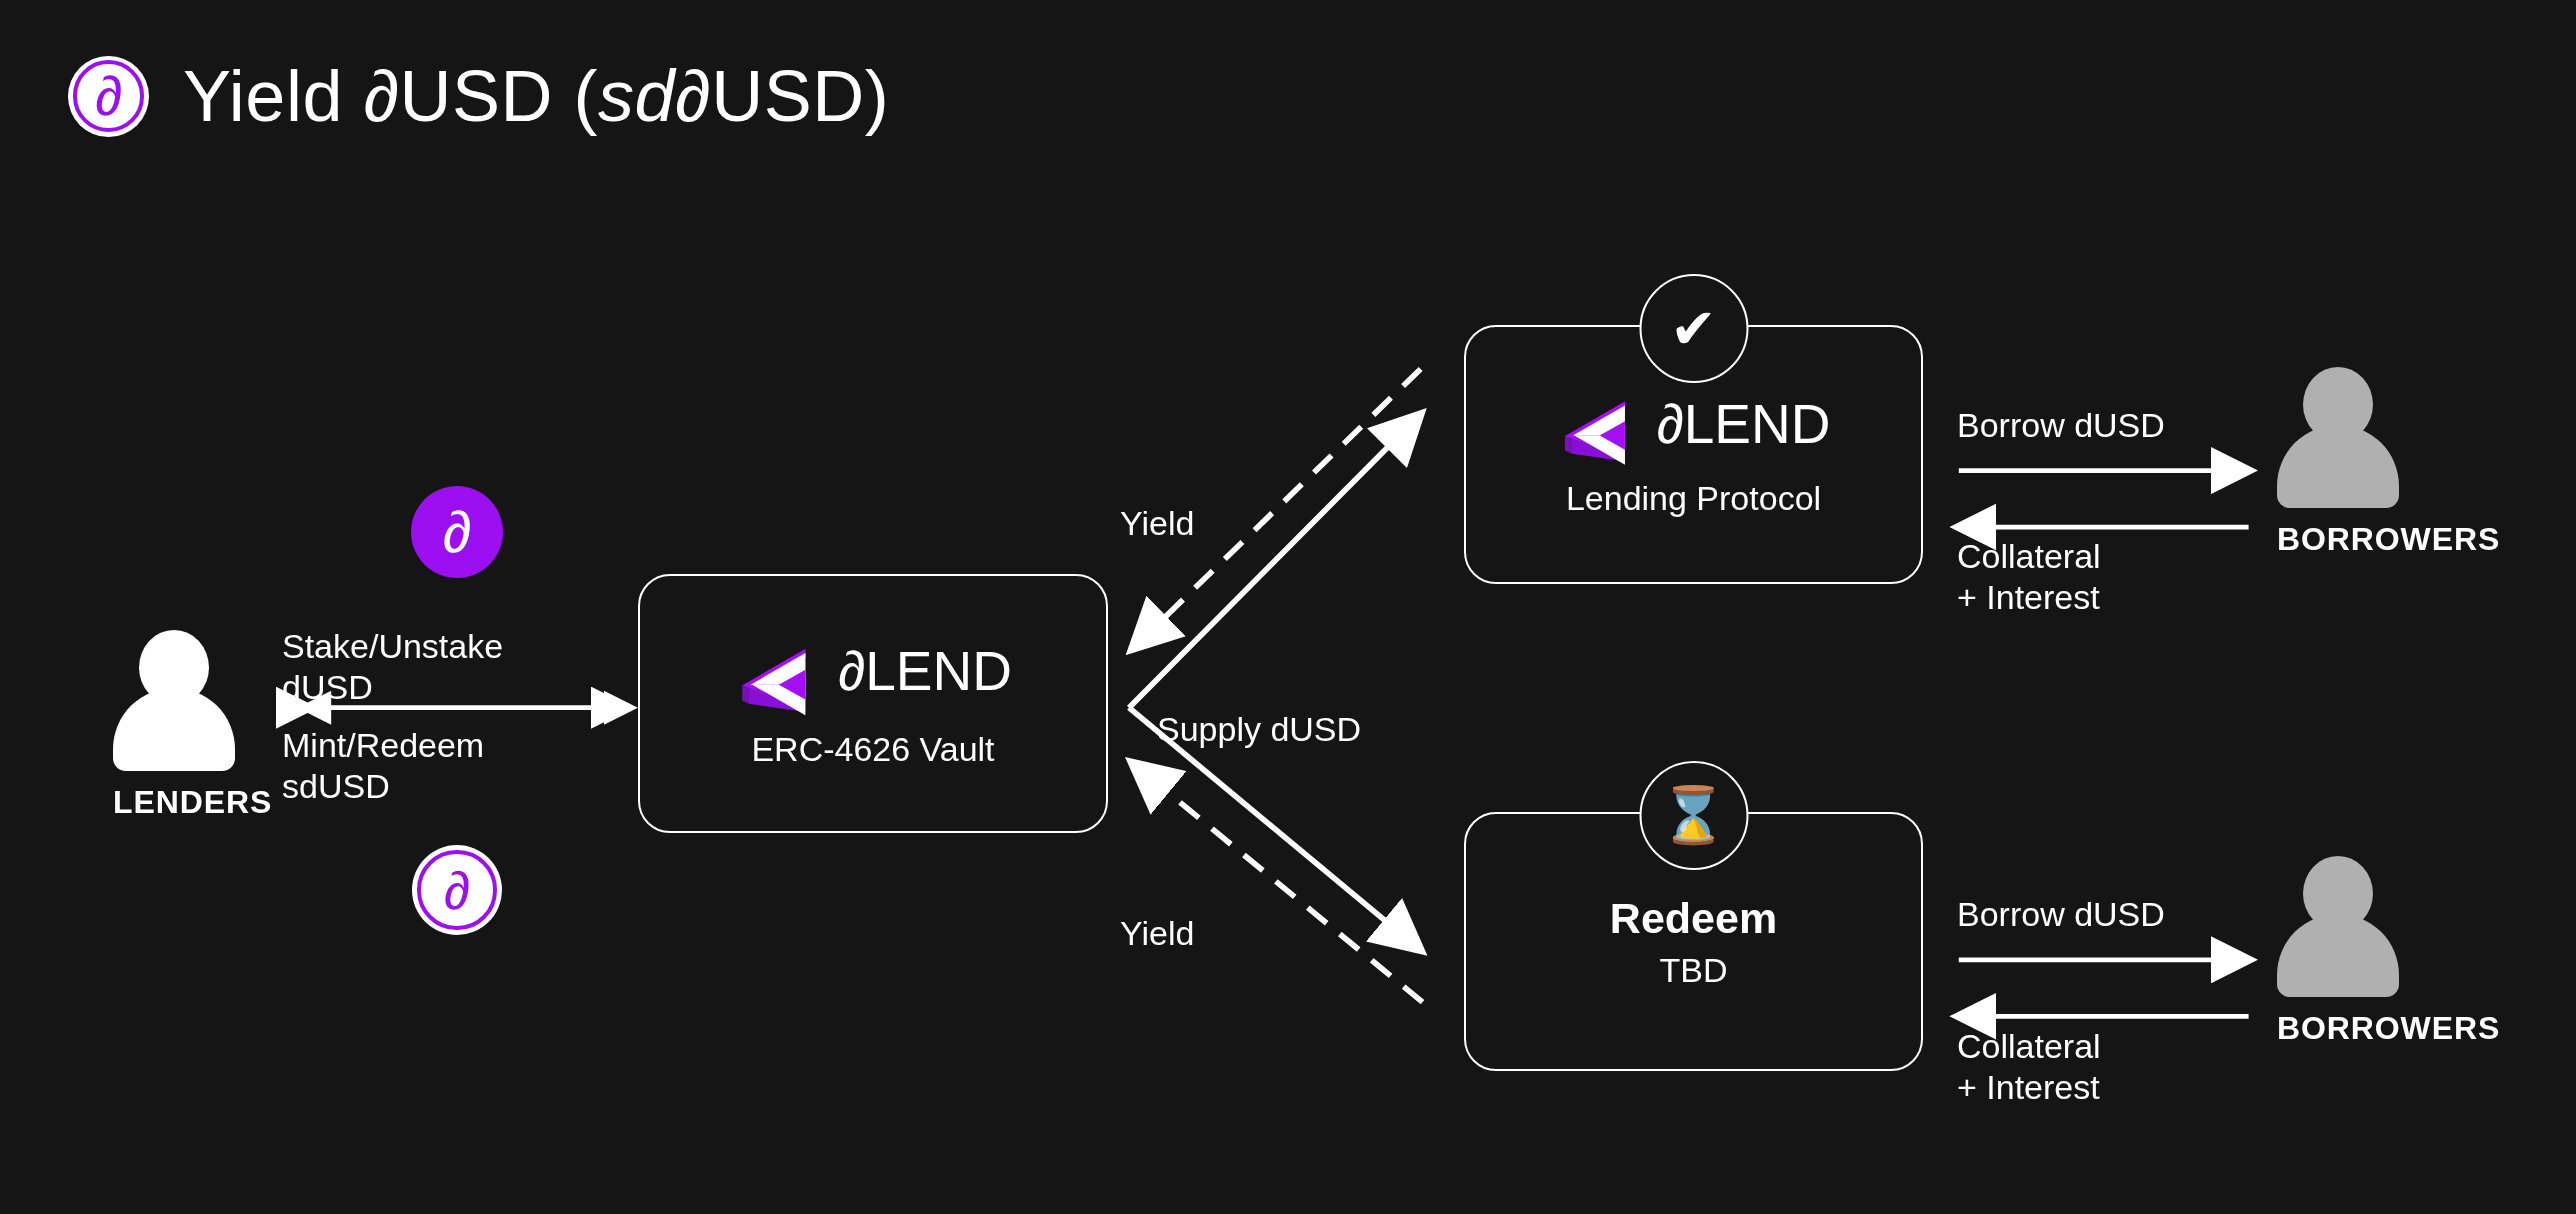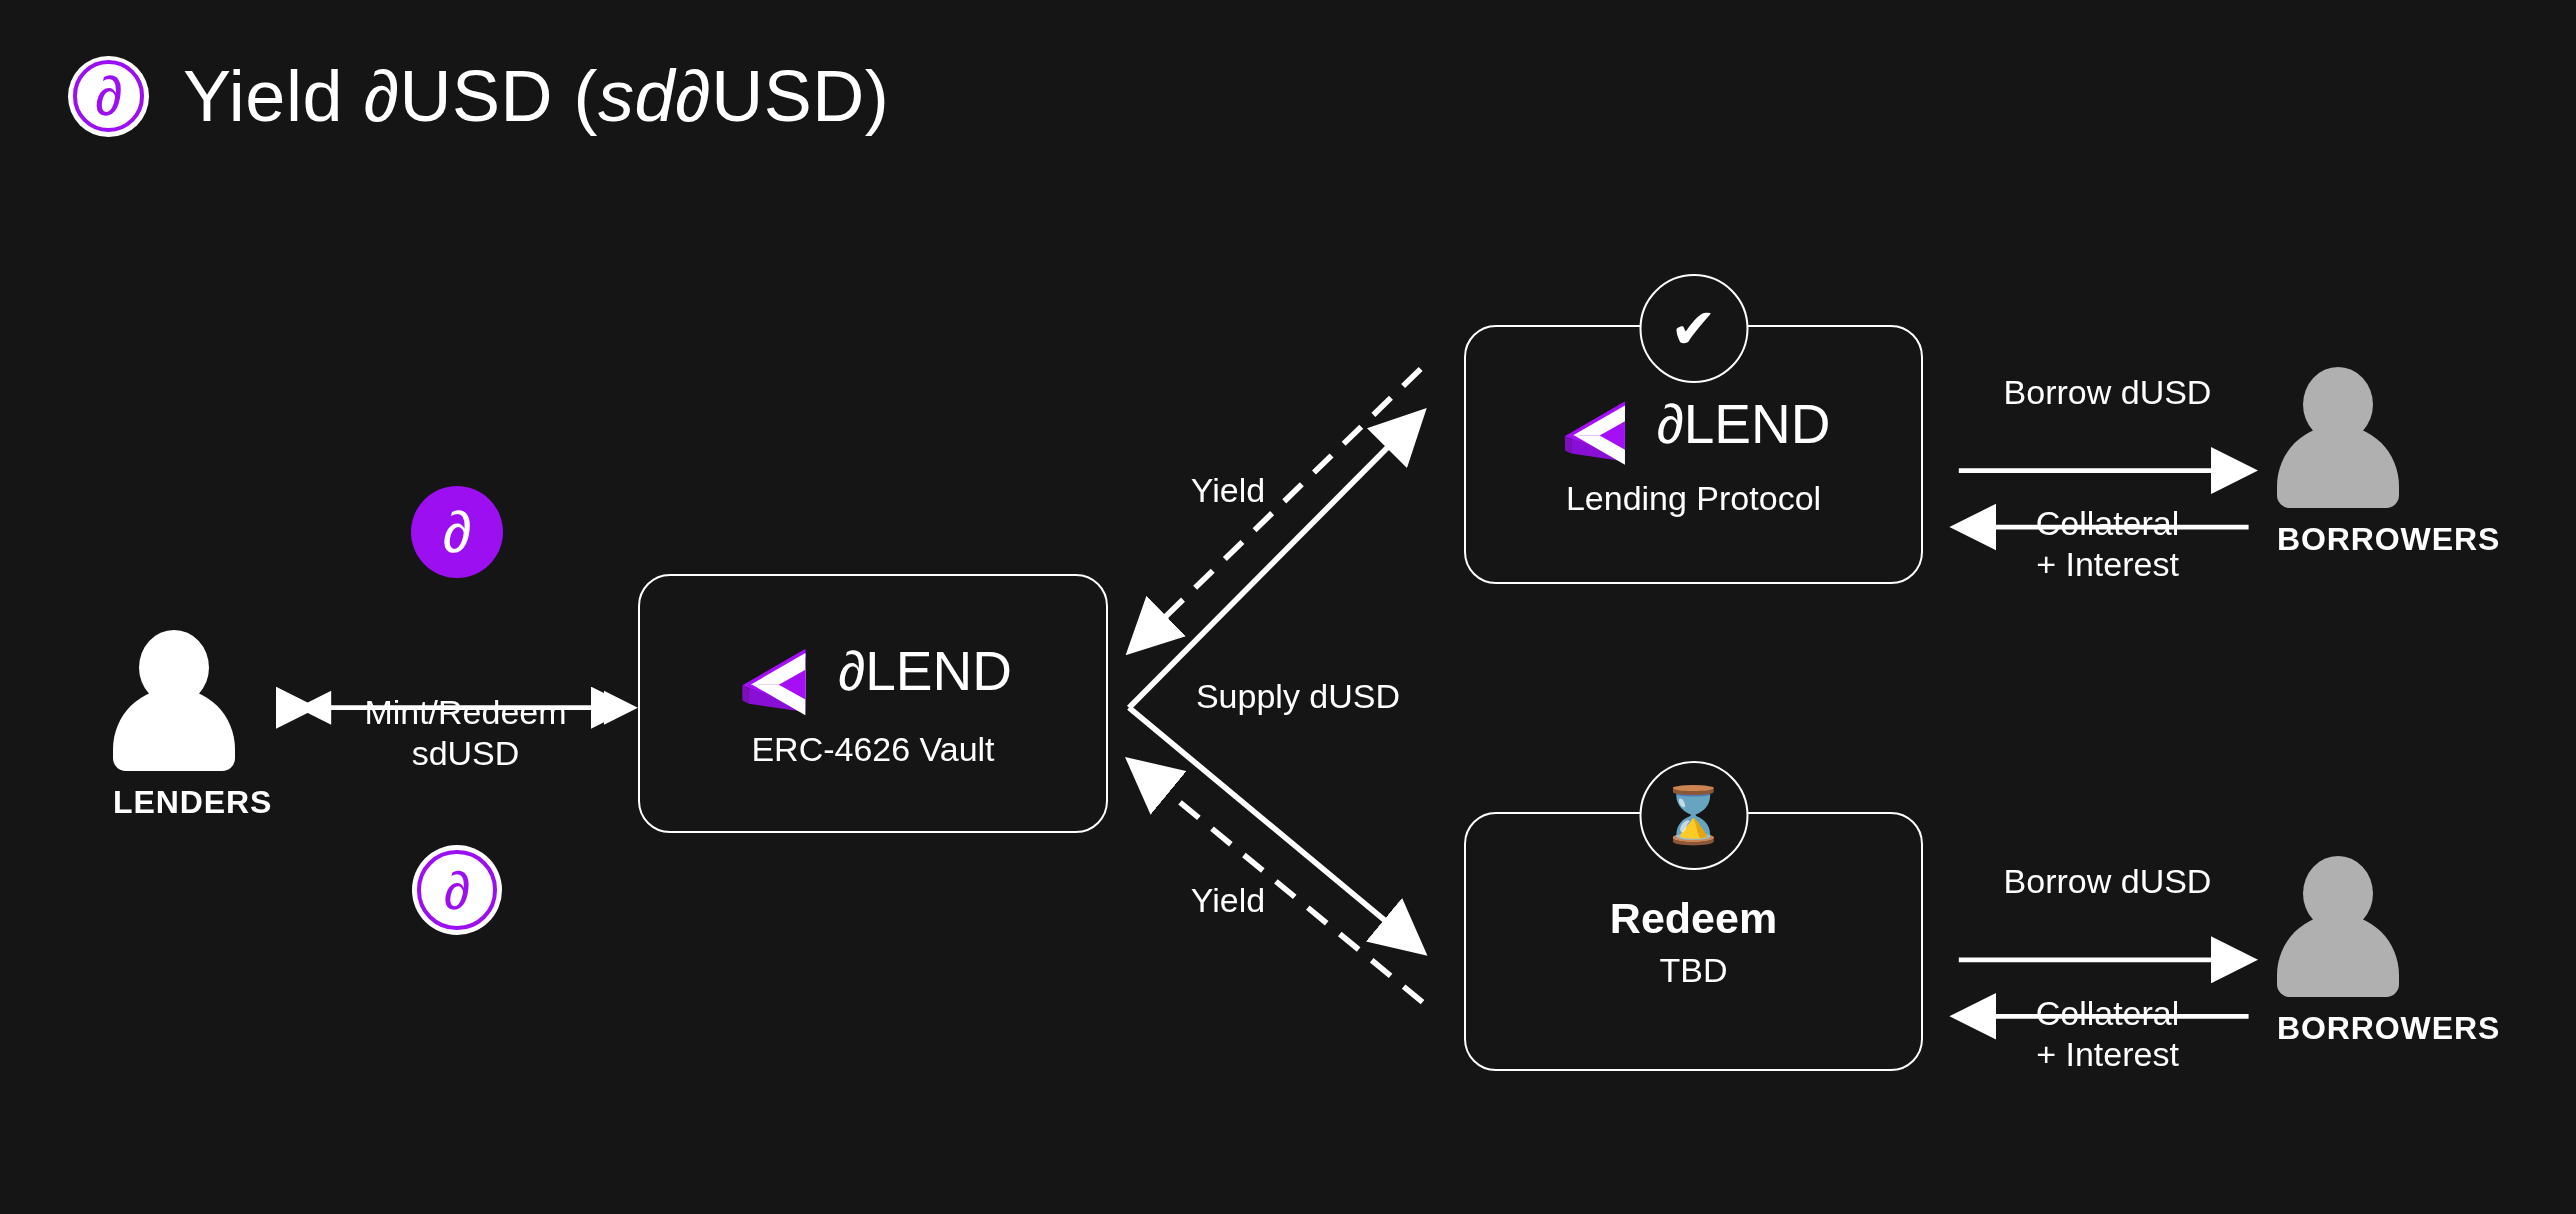--- a/index.html
+++ b/index.html
@@ -52,21 +52,21 @@
   .person-glyph .head{position:absolute;left:50%;top:0;transform:translateX(-50%);
       width:70px;height:75px;border-radius:50%;}
   .person-glyph .body{position:absolute;left:50%;bottom:0;transform:translateX(-50%);
       width:122px;height:83px;border-radius:62px 62px 13px 13px;}
   .person-label{margin-top:13px;font-size:32px;font-weight:bold;letter-spacing:0.9px;white-space:nowrap;}
 
   .person-white .head,.person-white .body{background:#ffffff;}
   .person-gray  .head,.person-gray  .body{background:#b0b0b0;}
 
   
-  .alabel{position:absolute;font-size:34px;line-height:1.22;text-align:center;white-space:pre-line;}
+  .alabel{position:absolute;font-size:34px;line-height:1.22;text-align:left;white-space:pre-line;margin-top:33px;}
 
   svg.overlay{position:absolute;inset:0;width:2576px;height:1215px;pointer-events:none;}
 </style>
 </head>
 <body>
 
 <div id="stage">
 
   <div class="title-row">
     <div class="coin coin-outline logo-title">
@@ -131,20 +131,22 @@
 
   <div class="coin coin-dusd" style="position:absolute;left:411px;top:486px;">
     <span class="coin-glyph">∂</span>
   </div>
 
   <div class="coin coin-outline coin-sdusd" style="position:absolute;left:412px;top:845px;">
     <div class="ring"></div>
     <span class="coin-glyph">∂</span>
   </div>
 
+  <div class="alabel" style="left:282px;top:593px;width:367px;">Stake/Unstake
+dUSD</div>
   <div class="alabel" style="left:282px;top:692px;width:367px;">Mint/Redeem
 sdUSD</div>
 
   <div class="pbox" style="left:638px;top:574px;width:470px;height:259px;">
     <div class="pbox-brand">
       <svg width="83" height="83" viewBox="0 0 100 100">
         <polygon points="10,56 86,12 86,20 18,60" fill="#7a10b8"></polygon>
         <polygon points="10,56 18,60 18,78 10,74" fill="#7a10b8"></polygon>
         <polygon points="18,60 86,20 86,88 18,78" fill="#8a0fd6"></polygon>
         <polygon points="10,56 86,12 86,82 10,56" fill="#a50ff5"></polygon>

